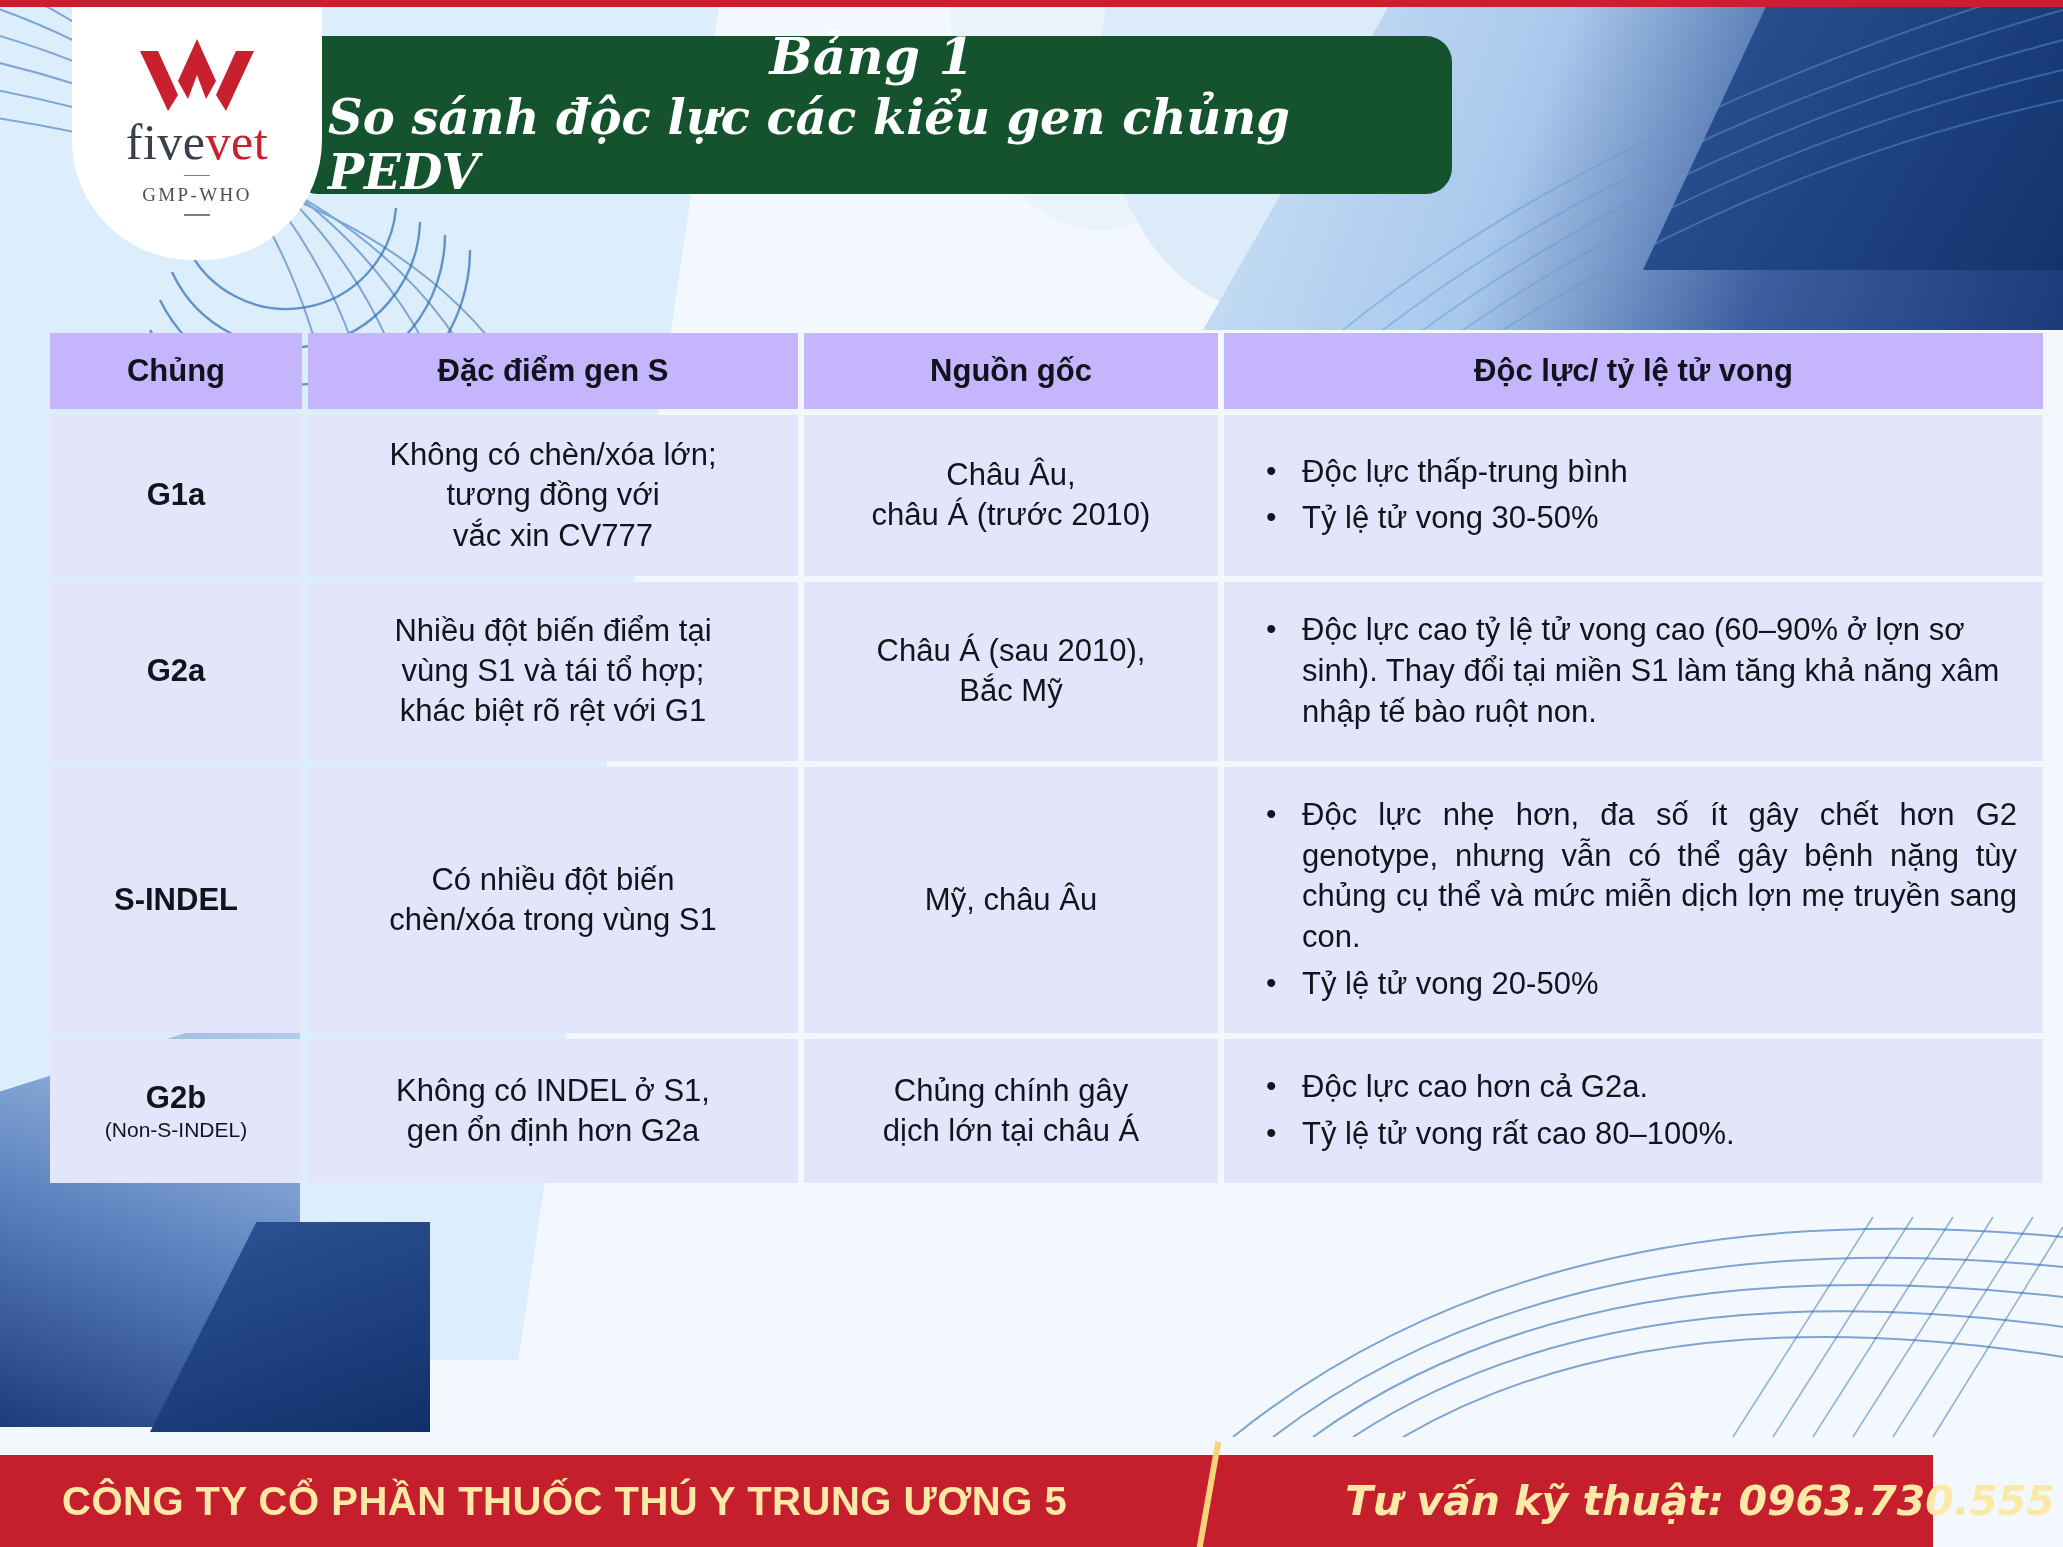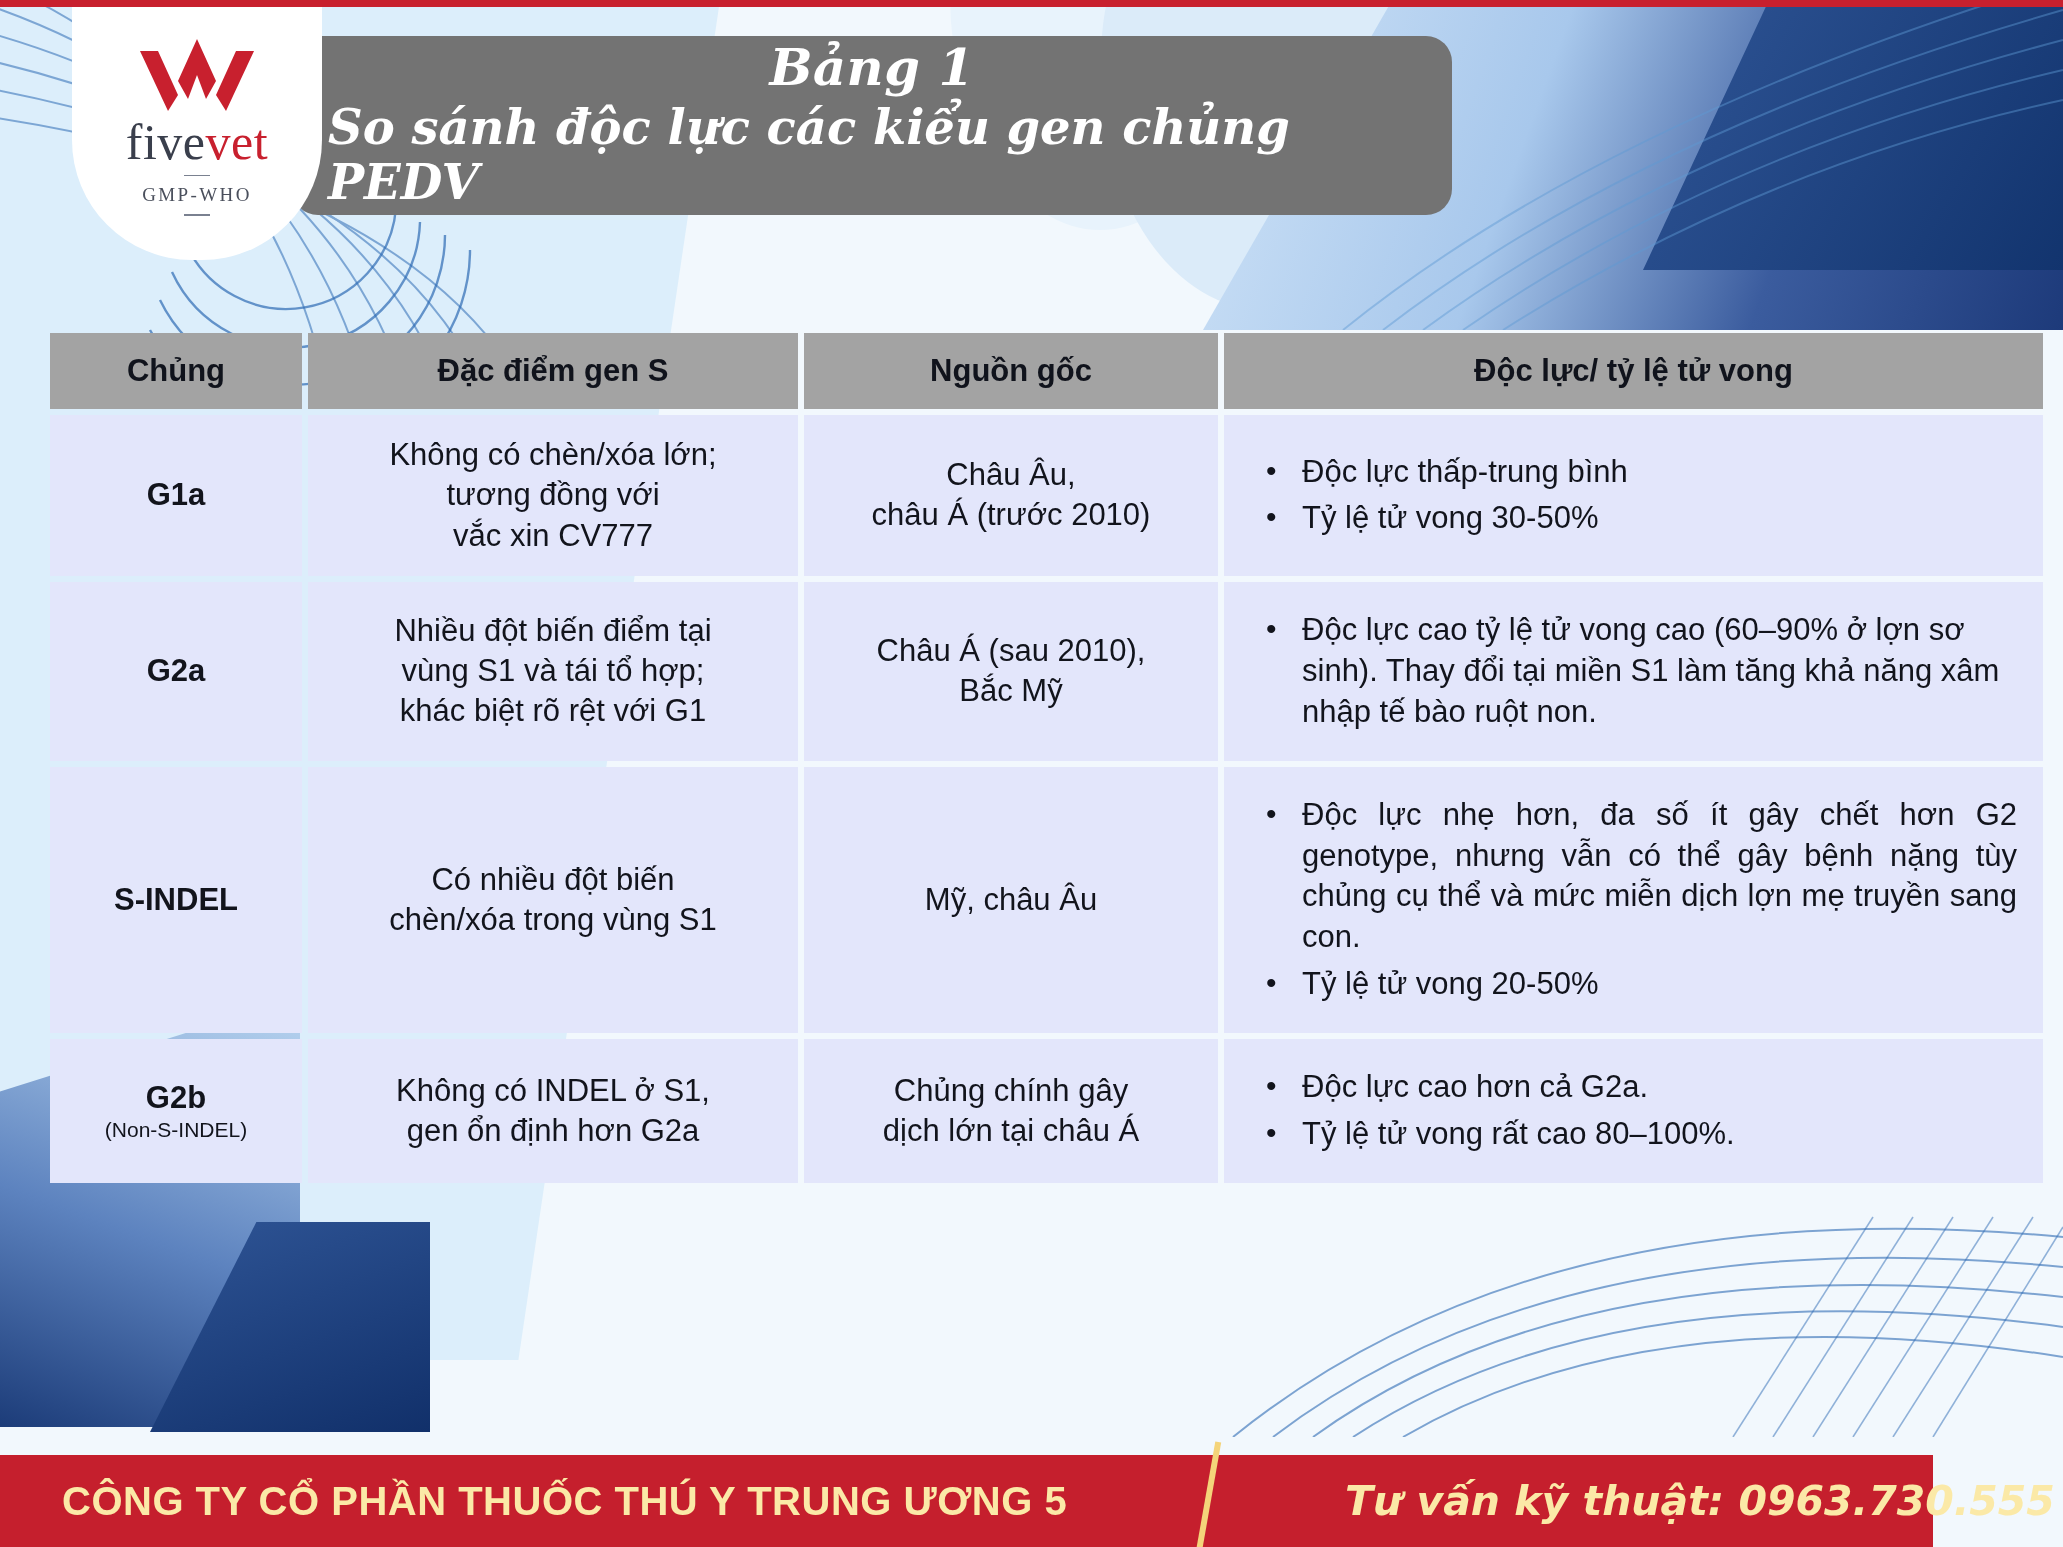--- a/index.html
+++ b/index.html
@@ -84,22 +84,22 @@
   .logo-sub {
     margin-top: 8px; font-family: "Liberation Serif", serif;
     font-size: 19px; color: #4a4f5c; letter-spacing: 2.4px;
     display: flex; align-items: center; gap: 8px; flex-direction: column;
   }
   .logo-sub .rule { display: block; width: 26px; height: 1.5px; background: #7a8190; }
 
   
   .title-banner {
     position: absolute; left: 292px; top: 36px;
-    width: 1160px; height: 179px;
-    background: #737373;
+    width: 1160px; height: 158px;
+    background: #14532d;
     border-radius: 26px;
     z-index: 15;
     display: flex; flex-direction: column;
     align-items: center; justify-content: center;
     color: #ffffff;
   }
   .title-main {
     font-family: "DejaVu Serif", serif;
     font-style: italic; font-weight: bold;
     font-size: 51px; line-height: 1.05; letter-spacing: 0.5px;
@@ -114,21 +114,21 @@
   .table-wrap {
     position: absolute; left: 44px; top: 327px;
     width: 1975px;
     z-index: 25;
   }
   table.tbl {
     width: 100%; border-collapse: separate; border-spacing: 6px 6px;
     table-layout: fixed;
   }
   table.tbl th {
-    background: #a3a3a3;
+    background: #c4b5fd;
     color: #10131c;
     font-size: 31px; font-weight: bold;
     padding: 20px 8px;
     text-align: center;
     vertical-align: middle;
   }
   table.tbl td {
     background: #e3e6fb;
     vertical-align: middle;
     font-size: 31px;

